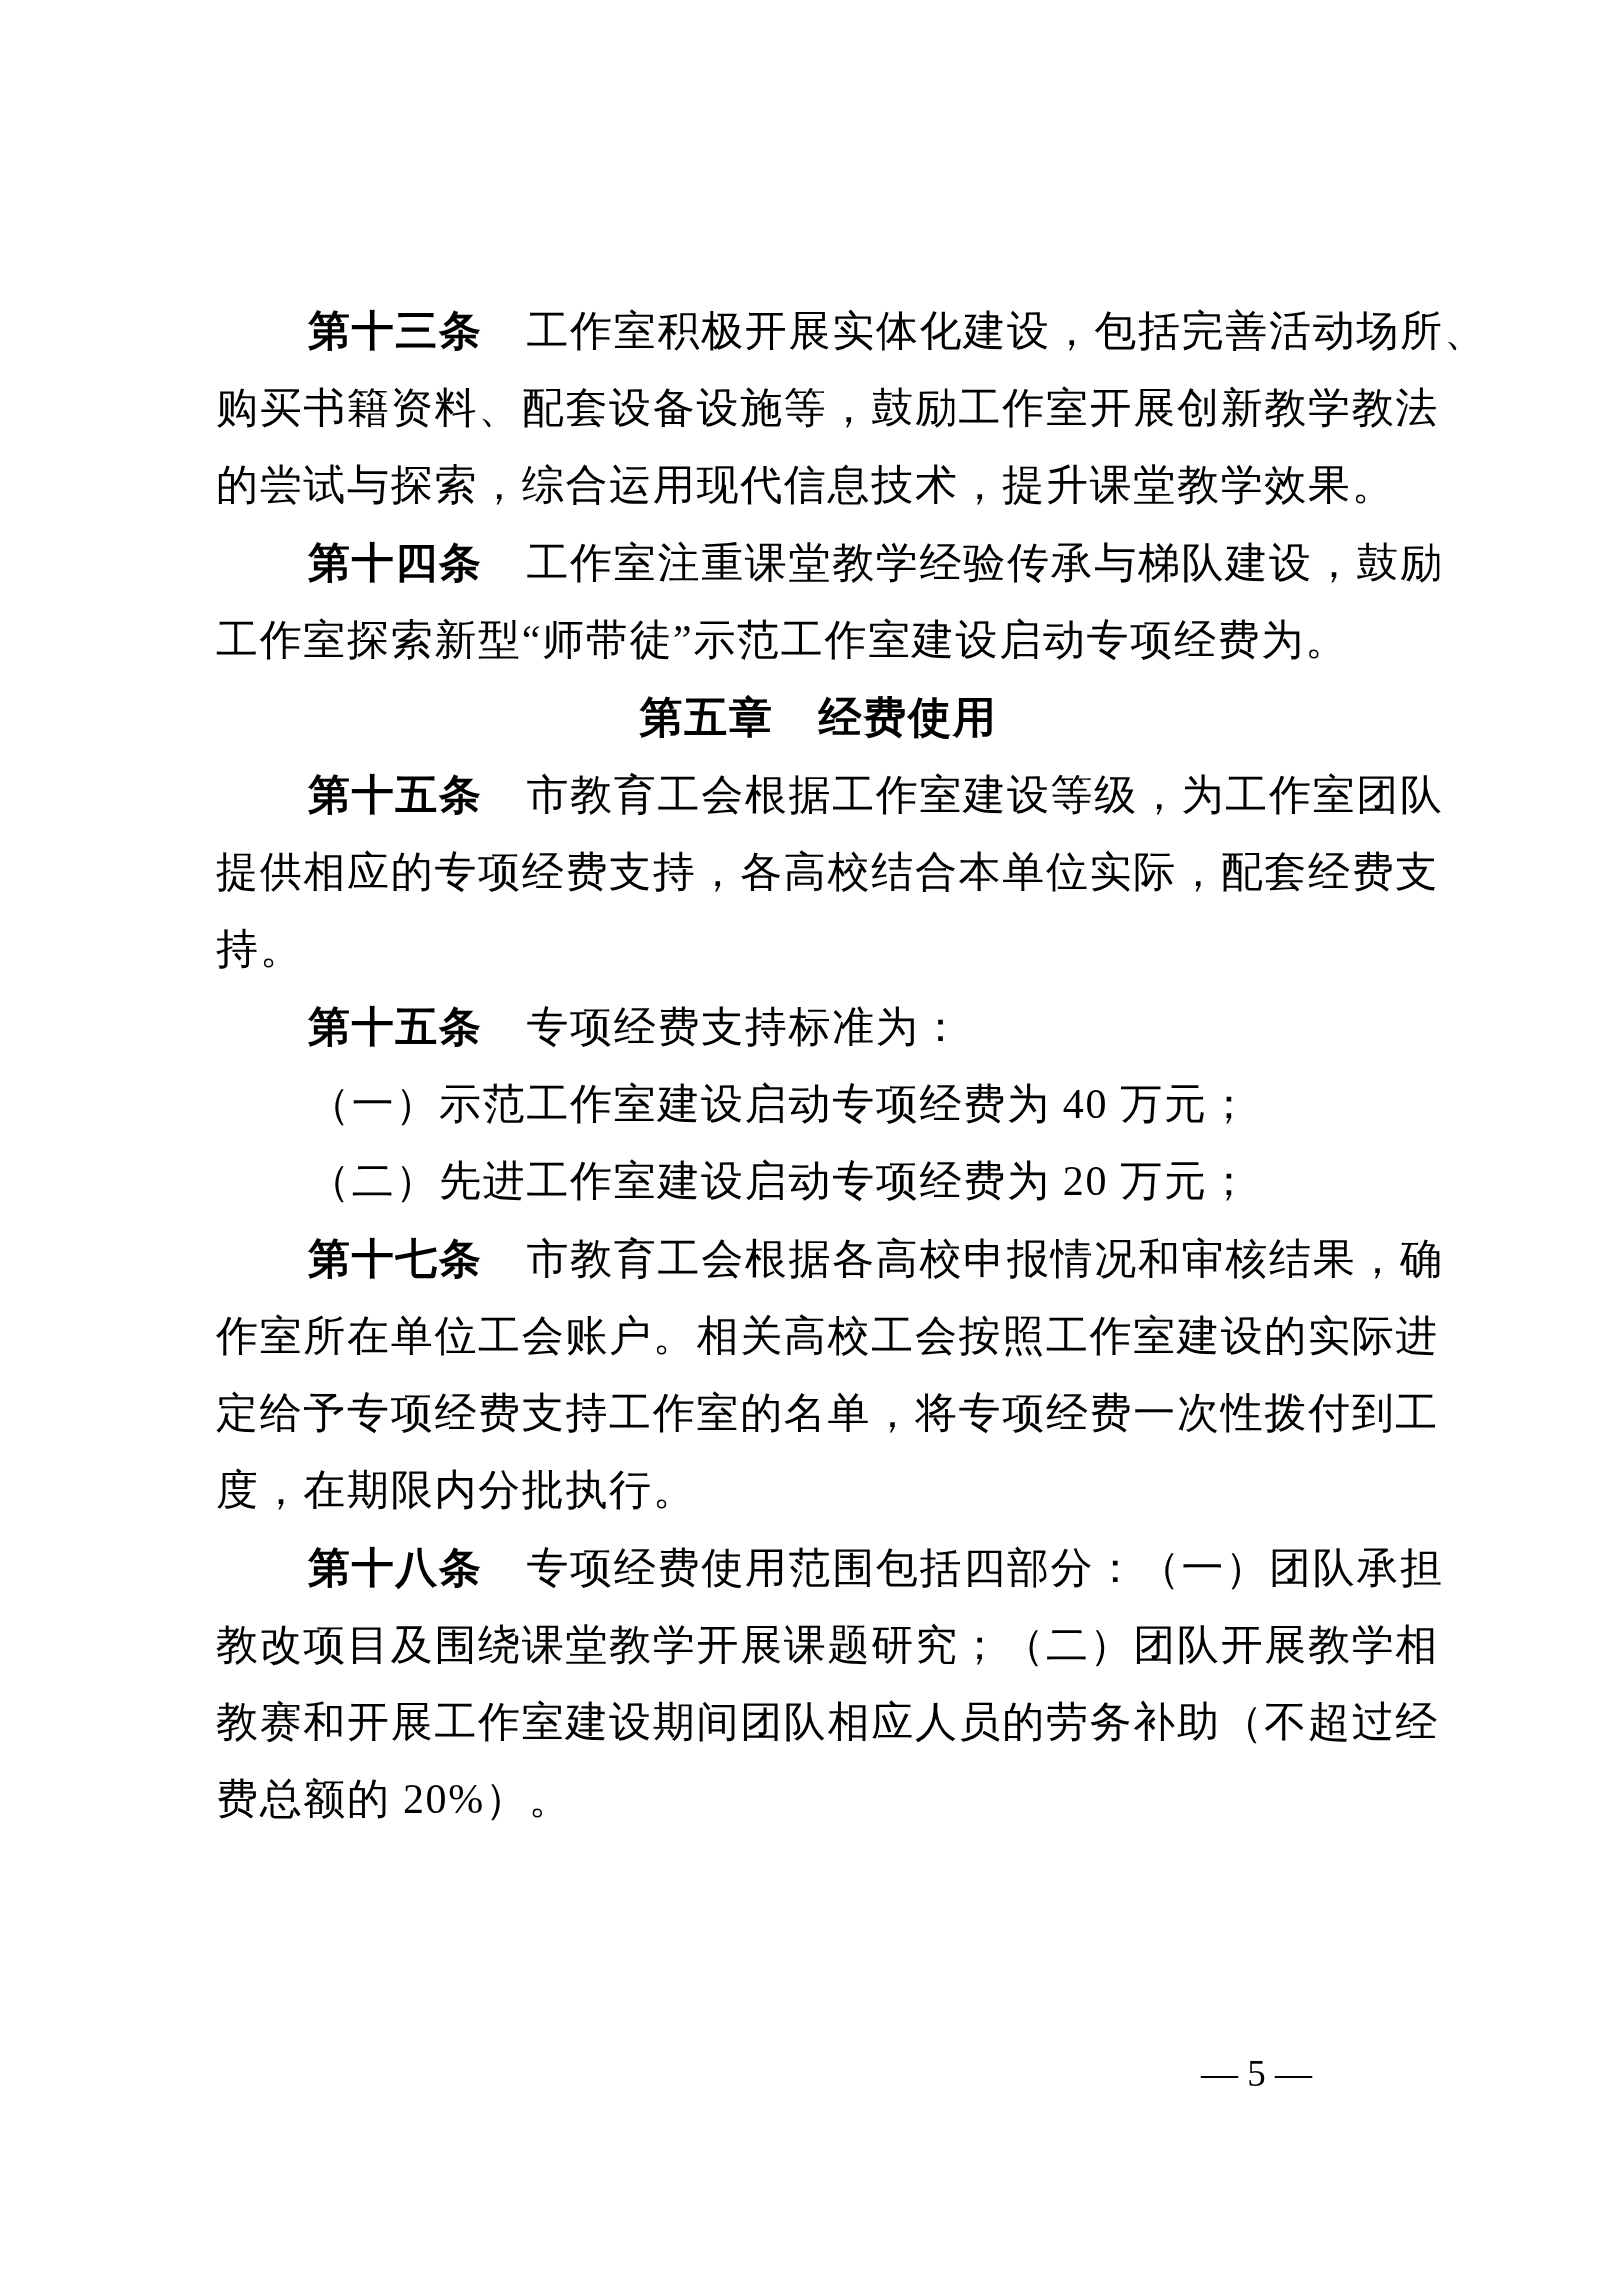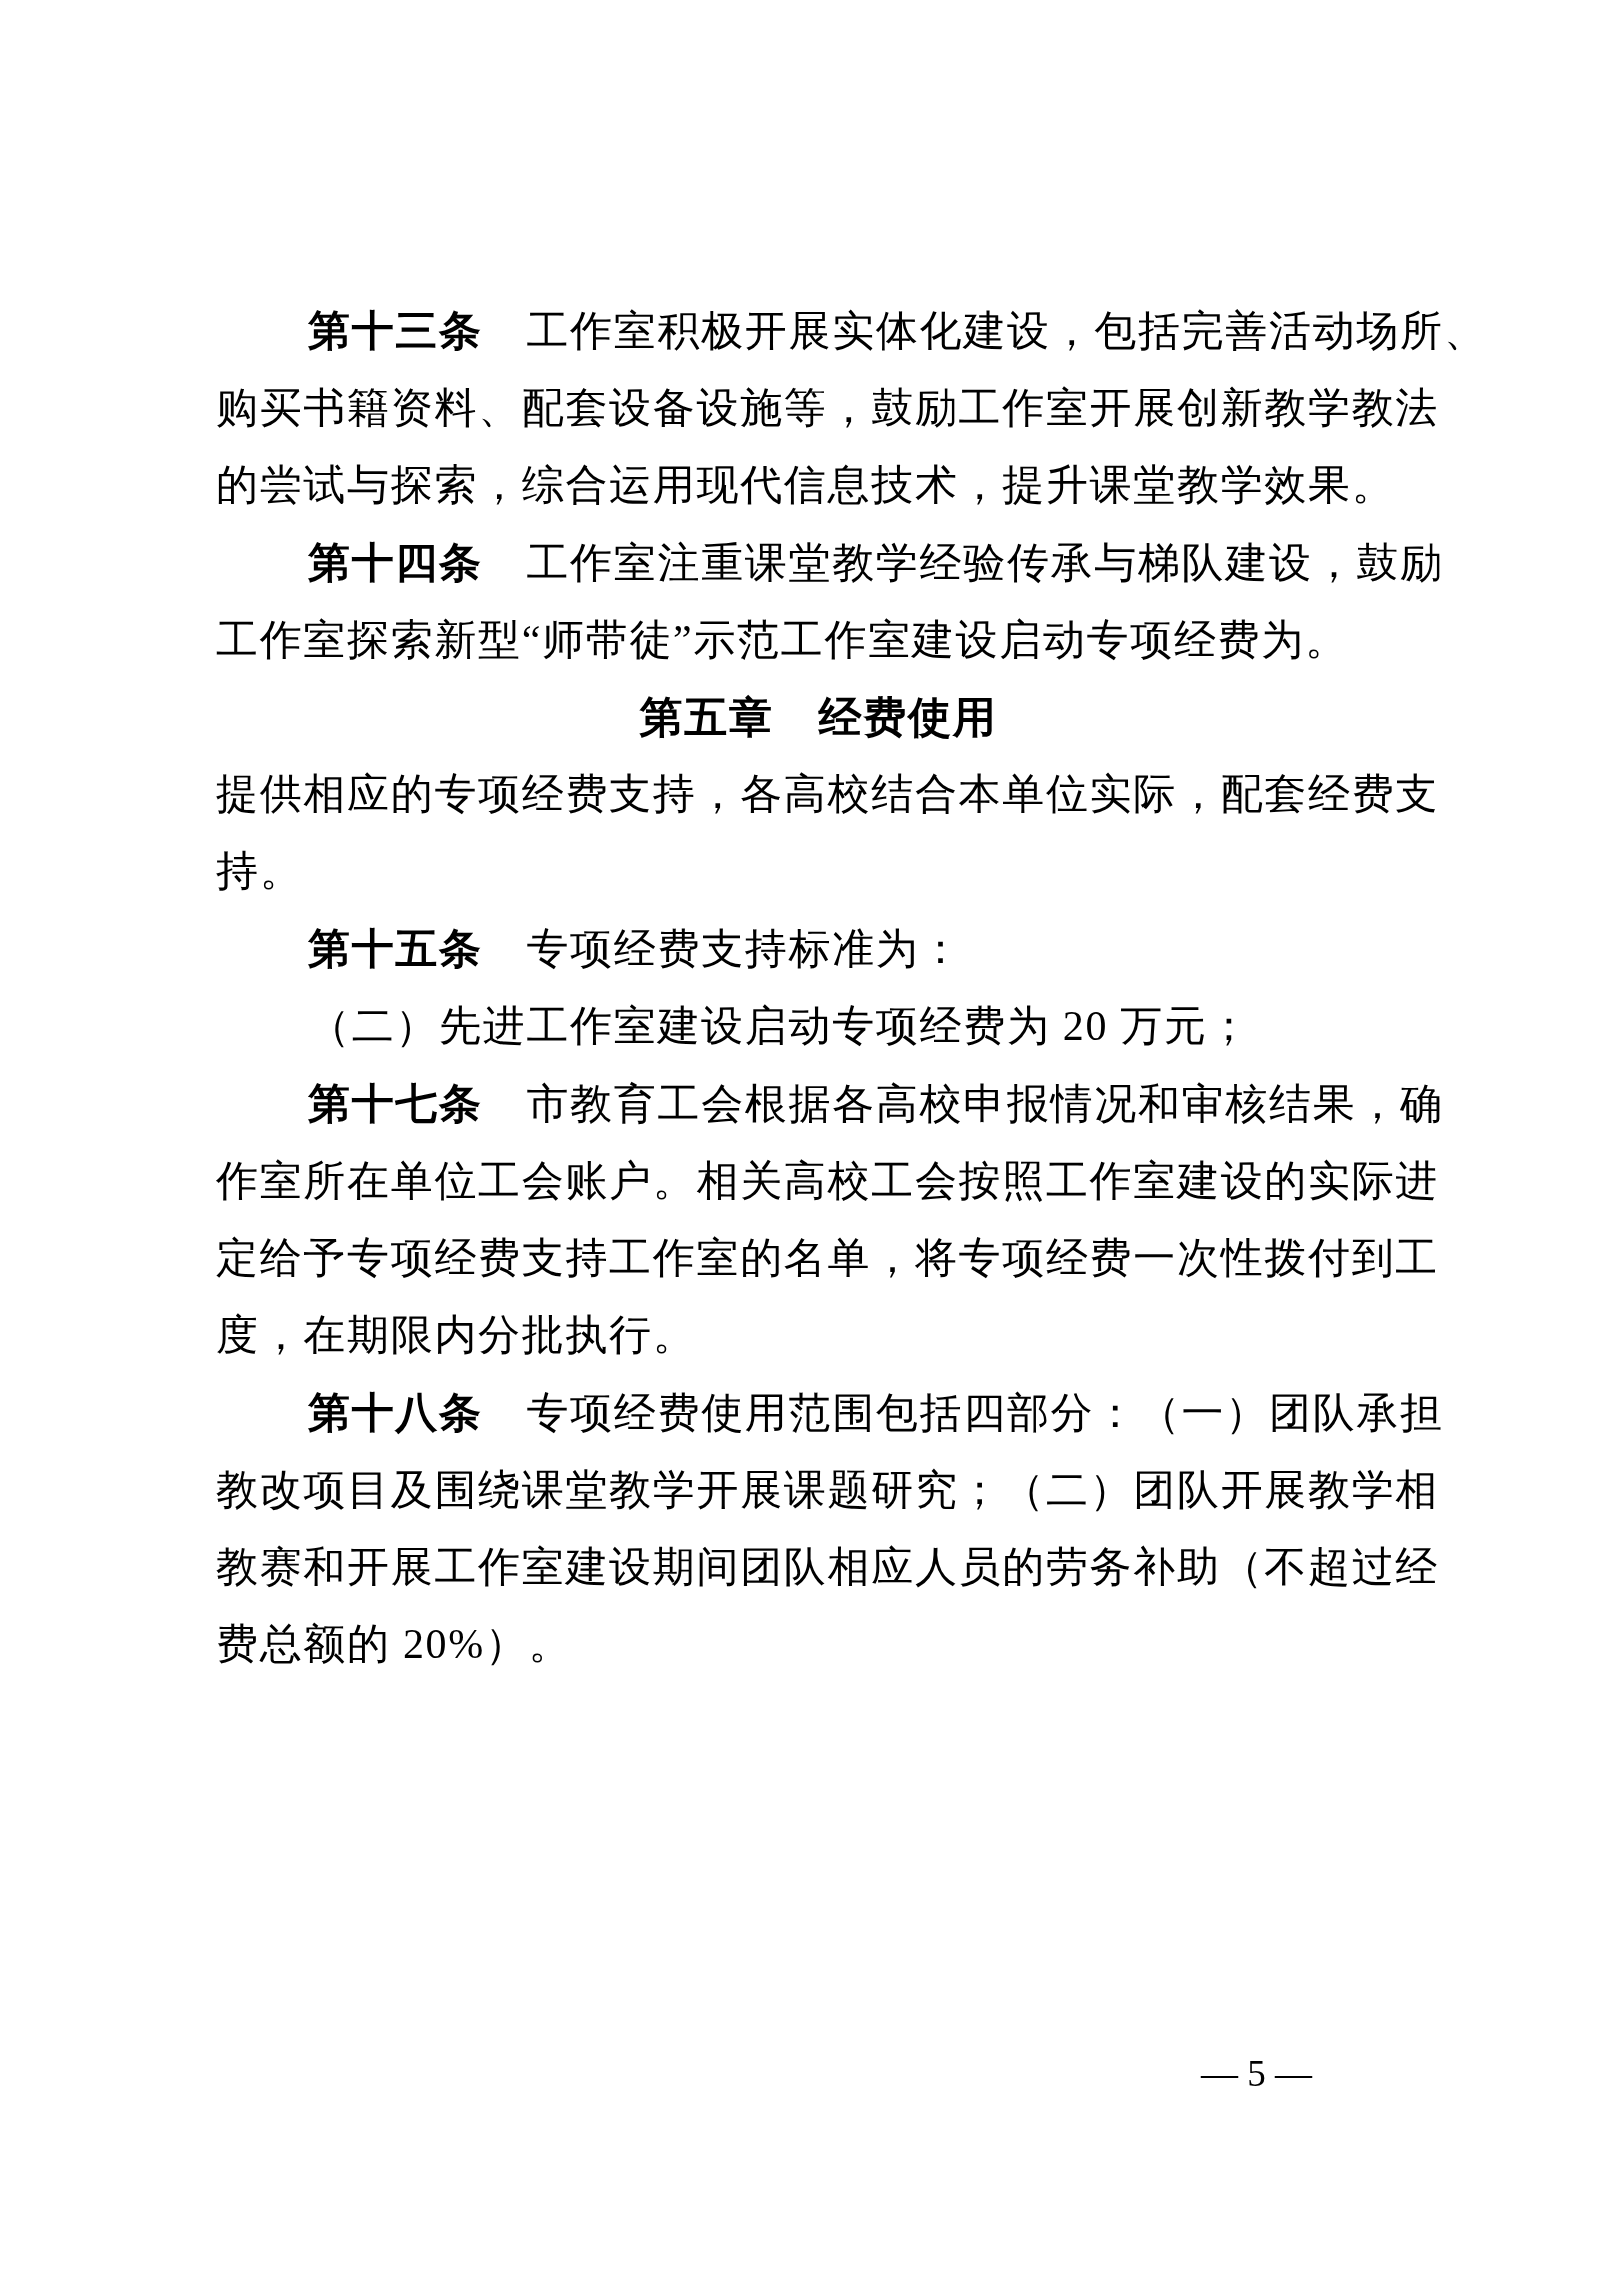--- a/index.html
+++ b/index.html
@@ -78,25 +78,29 @@
         <div class="line">的尝试与探索，综合运用现代信息技术，提升课堂教学效果。</div>
       </div>
       <div>
         <div class="line full indent"><span class="hei">第十四条</span>　工作室注重课堂教学经验传承与梯队建设，鼓励</div>
         <div class="line">工作室探索新型“师带徒”示范工作室建设启动专项经费为。</div>
       </div>
       <div>
         <div class="line chapter">第五章　经费使用</div>
       </div>
       <div>
+        <div class="line full indent"><span class="hei">第十五条</span>　市教育工会根据工作室建设等级，为工作室团队</div>
         <div class="line full">提供相应的专项经费支持，各高校结合本单位实际，配套经费支</div>
         <div class="line">持。</div>
       </div>
       <div>
         <div class="line indent"><span class="hei">第十五条</span>　专项经费支持标准为：</div>
+      </div>
+      <div>
+        <div class="line indent">（一）示范工作室建设启动专项经费为 40 万元；</div>
       </div>
       <div>
         <div class="line indent">（二）先进工作室建设启动专项经费为 20 万元；</div>
       </div>
       <div>
         <div class="line full indent"><span class="hei">第十七条</span>　市教育工会根据各高校申报情况和审核结果，确</div>
         <div class="line full">作室所在单位工会账户。相关高校工会按照工作室建设的实际进</div>
         <div class="line full">定给予专项经费支持工作室的名单，将专项经费一次性拨付到工</div>
         <div class="line">度，在期限内分批执行。</div>
       </div>

